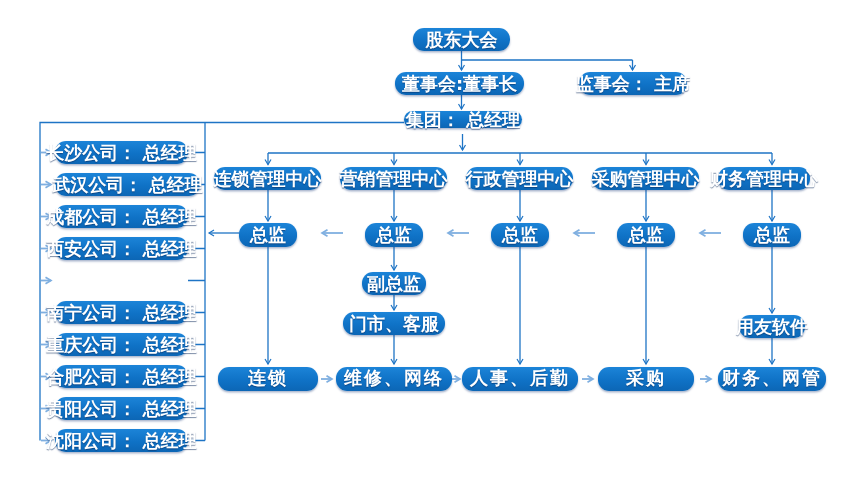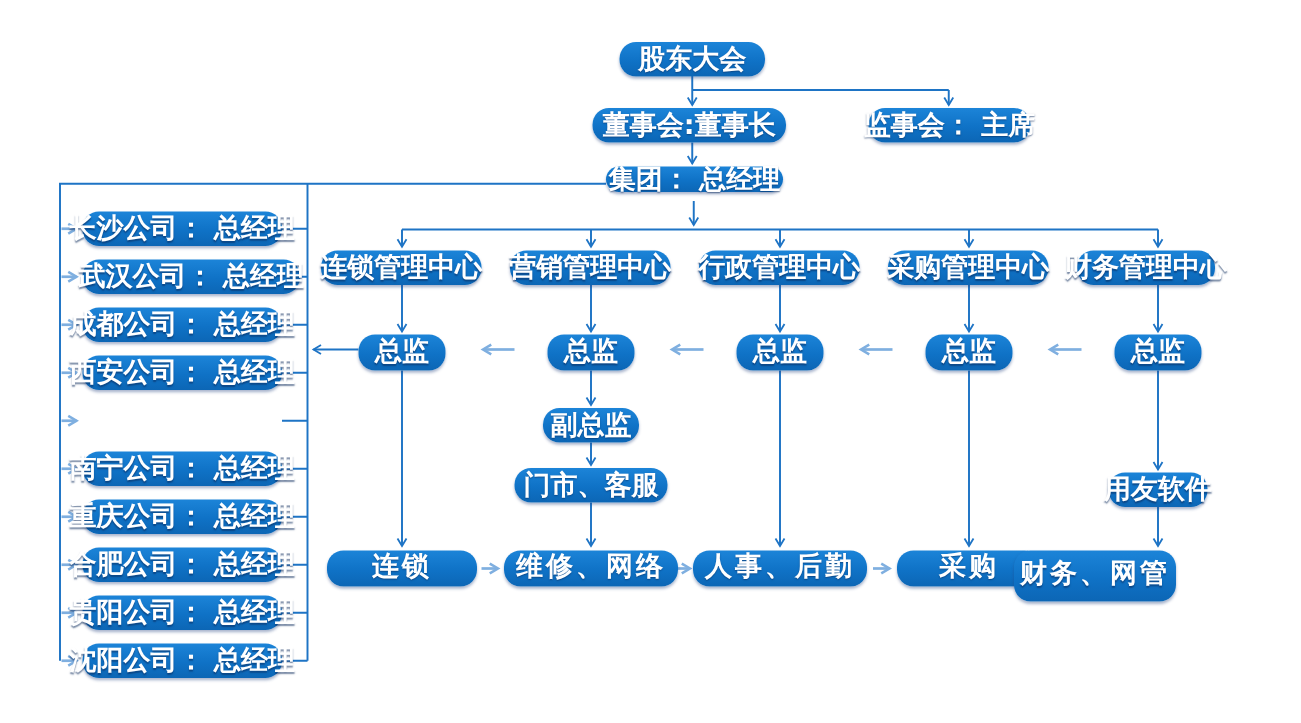--- a/index.html
+++ b/index.html
@@ -178,17 +178,17 @@
   </div>
   <div class="node dept" style="left:336px;top:367px;width:116px;height:24px">
     <span class="lbl">维修、网络</span>
   </div>
   <div class="node dept" style="left:462px;top:367px;width:116px;height:24px">
     <span class="lbl">人事、后勤</span>
   </div>
   <div class="node dept" style="left:598px;top:367px;width:96px;height:24px">
     <span class="lbl">采购</span>
   </div>
-  <div class="node dept" style="left:676px;top:367px;width:108px;height:34px">
+  <div class="node dept" style="left:718px;top:367px;width:108px;height:24px">
     <span class="lbl">财务、网管</span>
   </div>
 
 </div>
 
 </body></html>

